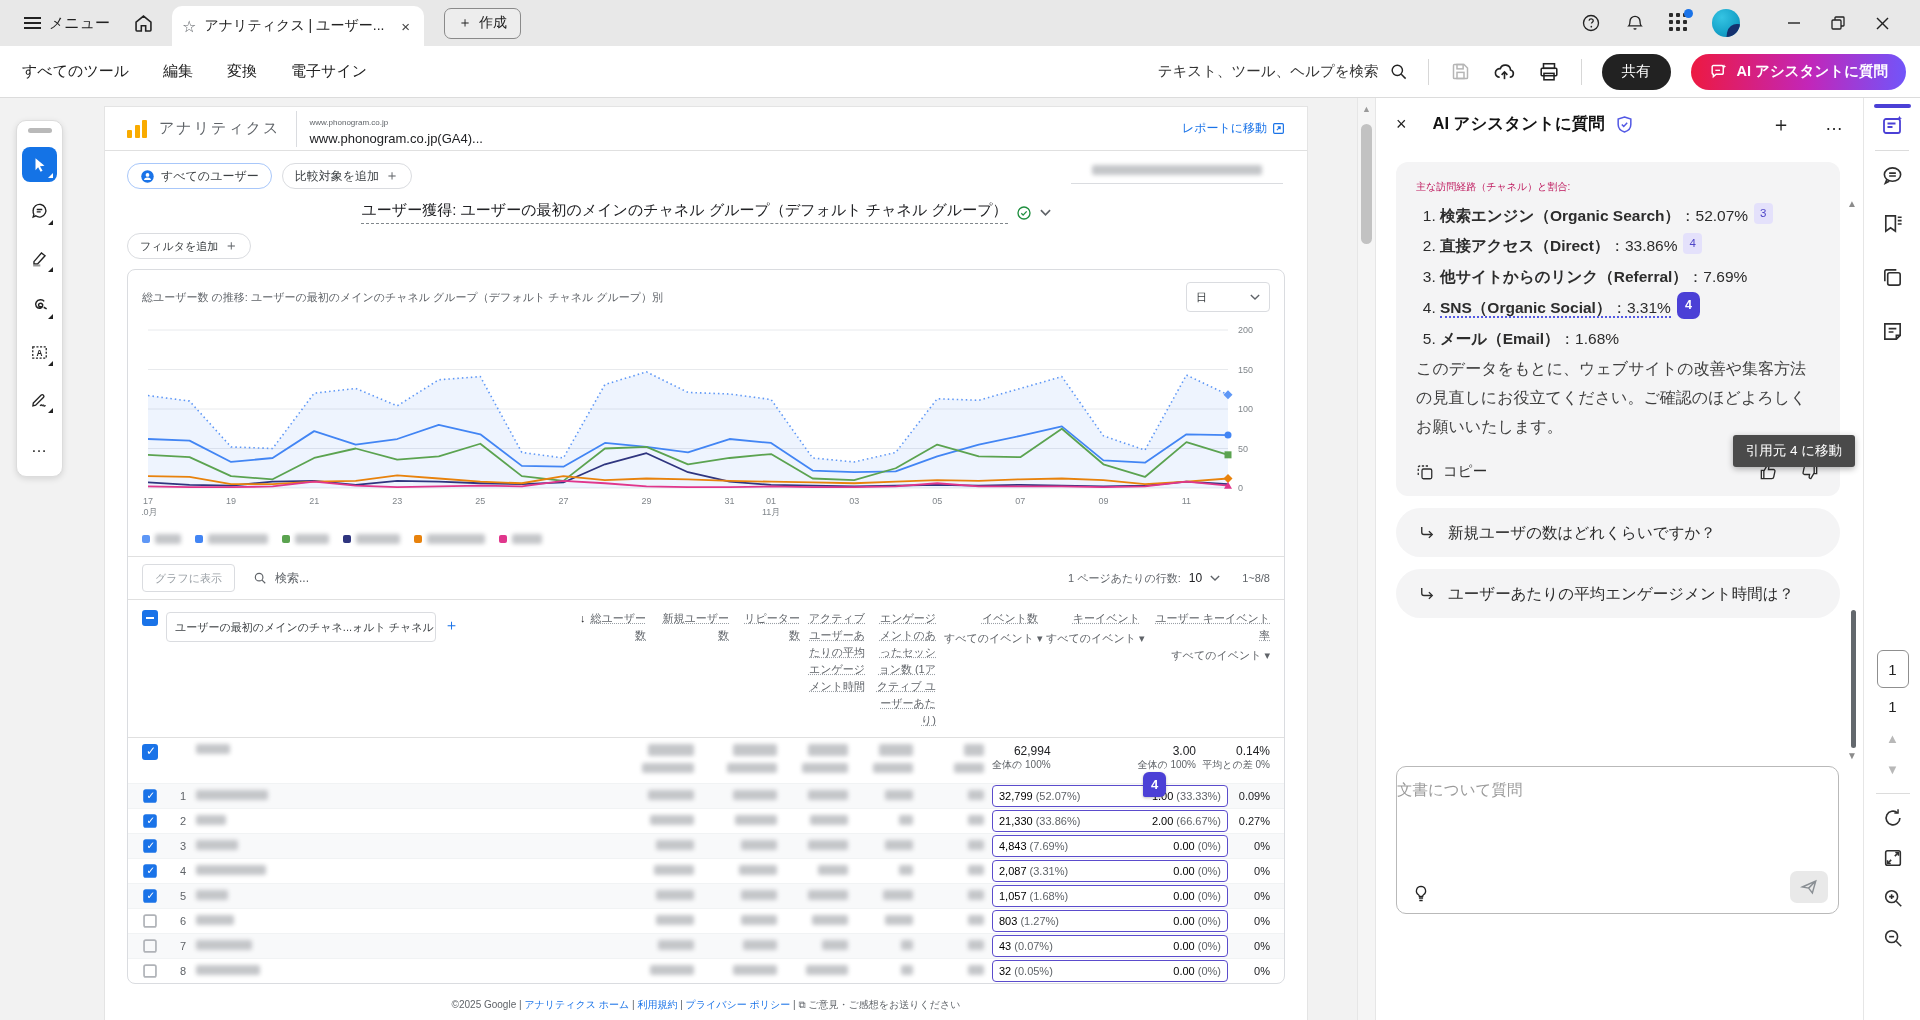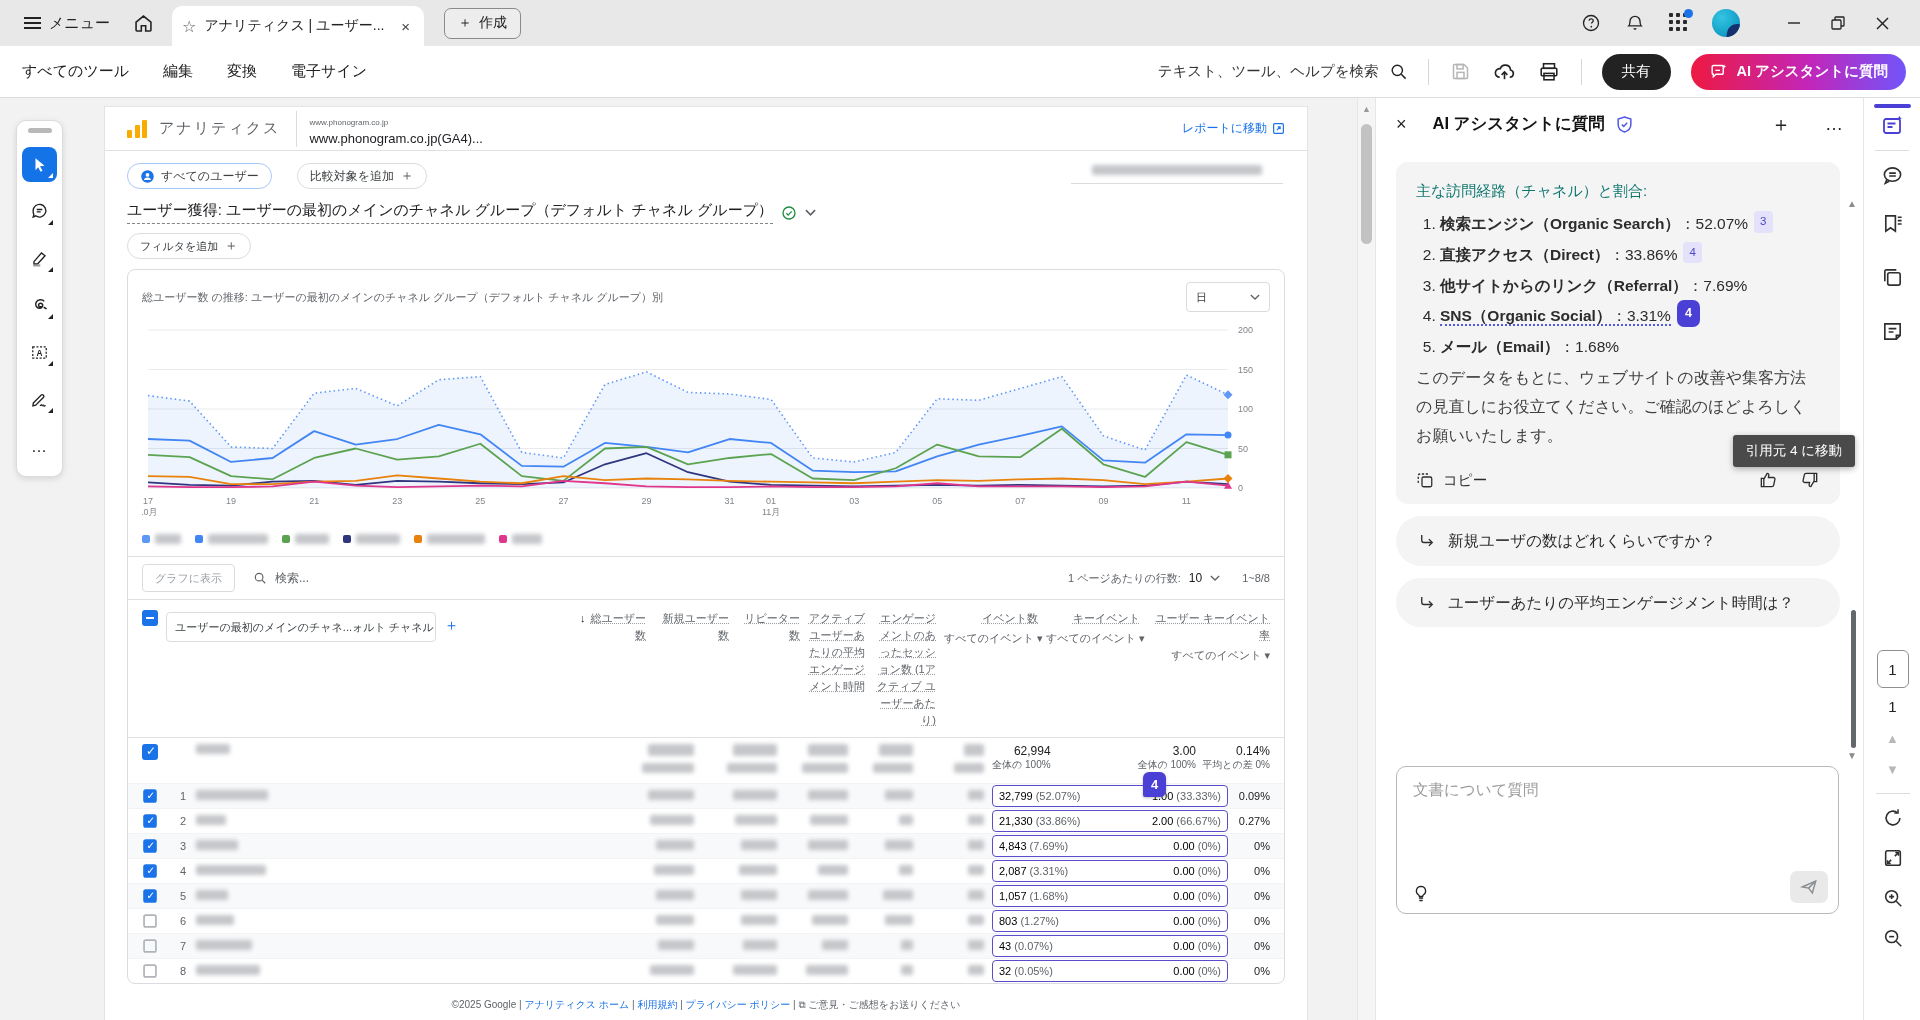--- a/index.html
+++ b/index.html
@@ -58,26 +58,26 @@
   .ga-header { height:44px; display:flex; align-items:center; padding:0 22px; border-bottom:1px solid #e0e0e0; }
   .ga-logo { display:flex; align-items:flex-end; gap:2.5px; margin-right:12px; }
   .ga-logo i { display:block; width:5px; border-radius:1px; background:#f9ab00; }
   .ga-brand { font-size:15px; color:#5f6368; letter-spacing:2px; margin-right:16px; }
   .ga-propwrap { border-left:1px solid #dadce0; padding-left:12px; }
   .ga-prop-small { font-size:8px; color:#5f6368; }
   .ga-prop { font-size:13px; color:#202124; }
   .ga-report-link { margin-left:auto; color:#1a73e8; font-size:12px; display:flex; align-items:center; gap:5px; }
 
   .ga-body { padding:10px 22px 0; position:relative; }
-  .pill-row { display:flex; align-items:center; gap:25px; height:30px;text-align:right; }
+  .pill-row { display:flex; align-items:center; gap:10px; height:30px;text-align:right; }
   .pill { border:1px solid #dadce0; border-radius:16px; font-size:12px; color:#3c4043; display:flex; align-items:center; gap:6px; padding:0 12px; height:26px; background:#fff; }
   .pill.blue { border-color:#a8c7fa; }
   .pill .plus { color:#5f6368; font-size:14px; }
   .date-redacted { position:absolute; right:24px; top:14px; width:212px; border-bottom:1px solid #dadce0; padding-bottom:8px; display:flex; justify-content:center; }
-  .report-title-row { display:flex; align-items:center; gap:8px; margin-top:10px; }
+  .report-title-row { display:flex; align-items:center; gap:8px; margin-top:10px;justify-content:center; }
   .report-title { font-size:15px; color:#202124; font-weight:500; border-bottom:1px dashed #80868b; padding-bottom:3px; white-space:nowrap; }
   .filter-row { margin-top:9px; }
 
   .ga-card { border:1px solid #dadce0; border-radius:8px; margin-top:10px; background:#fff; }
   .chart-head { display:flex; align-items:center; justify-content:space-between; padding:12px 14px 0; }
   .chart-title { font-size:11px; color:#5f6368; }
   .gran-select { border:1px solid #dadce0; border-radius:4px; width:84px; height:30px; font-size:11px; color:#3c4043;
     display:flex; align-items:center; justify-content:space-between; padding:0 9px; }
   .legend-row { display:flex; align-items:center; gap:14px; padding:6px 14px 12px; }
   .legend-item { display:flex; align-items:center; gap:5px; }
@@ -135,35 +135,35 @@
   .main-scroll .arr { position:absolute; left:0; width:100%; text-align:center; color:#9a9a9a; font-size:9px; }
   .ms-thumb { position:absolute; left:3px; width:11px; border-radius:6px; background:#c2c2c2; }
 
   
   .ai-panel { width:488px; background:#fff; position:relative; border-left:1px solid #e6e6e6; }
   .ai-head { display:flex; align-items:center; height:52px; padding:0 20px; }
   .ai-close { font-size:18px; color:#222; margin-right:26px; }
   .ai-title { font-size:16.5px; font-weight:bold; color:#131313; display:flex; align-items:center; gap:10px; }
   .ai-head-actions { margin-left:auto; display:flex; align-items:center; gap:34px; color:#222; }
   .resp-card { margin:12px 20px 0; background:#f4f4f5; border-radius:12px; padding:16px 20px 14px; width:444px; }
-  .resp-intro { font-size:15px; color:#0f766e; line-height:1.75; }
+  .resp-intro { font-size:10px; color:#be185d; line-height:1.75; }
   .resp-list { margin:6px 0 0 24px; }
   .resp-list li { font-size:15.5px; color:#2c2c2c; line-height:1.85; margin:2px 0; }
   .resp-list .lbl { font-weight:bold; }
   .cite { display:inline-block; font-size:11.5px; background:#e4e1fb; color:#4f46c8; border-radius:4px; padding:0 6px; margin-left:6px; position:relative; top:-4px; }
   .cite.solid { background:#4b40d6; color:#fff; font-weight:bold; border-radius:7px; padding:2px 8px; font-size:12.5px; }
   .dotted-link { border-bottom:2.5px dotted #5258e4; }
   .resp-outro { font-size:16px; color:#404040; line-height:1.8; }
   .resp-actions { display:flex; align-items:center; margin-top:20px; color:#2c2c2c; }
   .copy-btn { display:flex; align-items:center; gap:9px; font-size:14.5px; }
   .thumbs { margin-left:auto; display:flex; gap:22px; }
   .ai-tooltip { position:absolute; right:8px; top:337px; background:#4a4a4a; color:#fff; font-size:13.5px; padding:7px 13px; border-radius:3px; box-shadow:0 2px 6px rgba(0,0,0,.3); z-index:6; }
   .sugg { margin:12px 20px 0; background:#f4f4f5; border-radius:26px; padding:13px 22px; display:flex; gap:12px; align-items:flex-start; width:444px; }
   .sugg span { font-size:15.5px; color:#2c2c2c; line-height:1.5; }
-  .ask-box { position:absolute; left:20px; right:24px; bottom:106px; height:148px; border:1px solid #b9b9b9; border-radius:10px; background:#fff; padding:13px 16px; }
+  .ask-box { position:absolute; left:20px; right:24px; bottom:106px; height:148px; border:1px solid #b9b9b9; border-radius:10px; background:#fff; padding:13px 0; }
   .ask-ph { font-size:15.5px; color:#9b9b9b; }
   .ask-bulb { position:absolute; left:14px; bottom:10px; }
   .ask-send { position:absolute; right:10px; bottom:10px; width:38px; height:32px; background:#e9e9e9; border-radius:7px; display:flex; align-items:center; justify-content:center; }
   .ai-disclaim { position:absolute; left:20px; right:24px; bottom:18px; font-size:13px; color:#3f3f3f; line-height:1.65; }
   .ai-disclaim a { color:#222; font-weight:bold; }
   .ai-scroll-up, .ai-scroll-dn { position:absolute; right:6px; color:#8b8b8b; font-size:10px; }
   .ai-thumb { position:absolute; right:7px; width:5px; border-radius:3px; background:#63686d; }
 
   
   .right-rail { width:57px; background:#fff; border-left:1px solid #e6e6e6; position:relative; }

